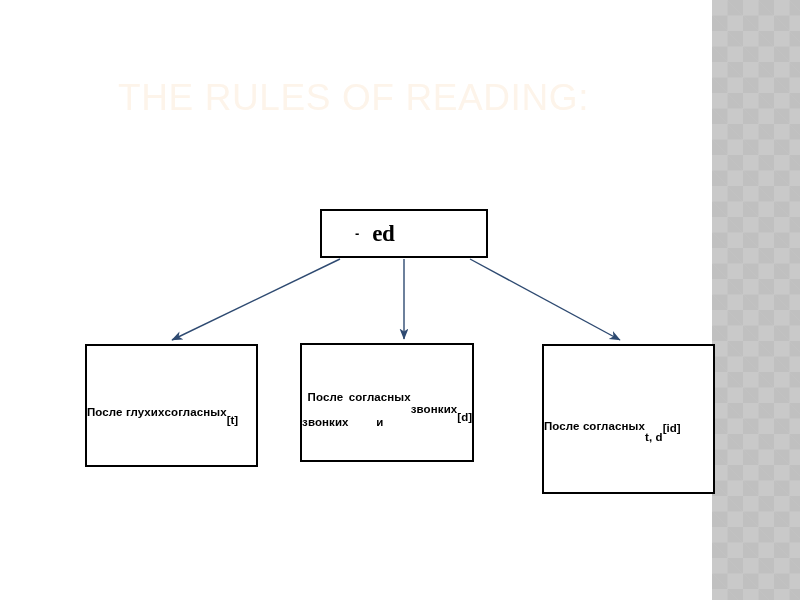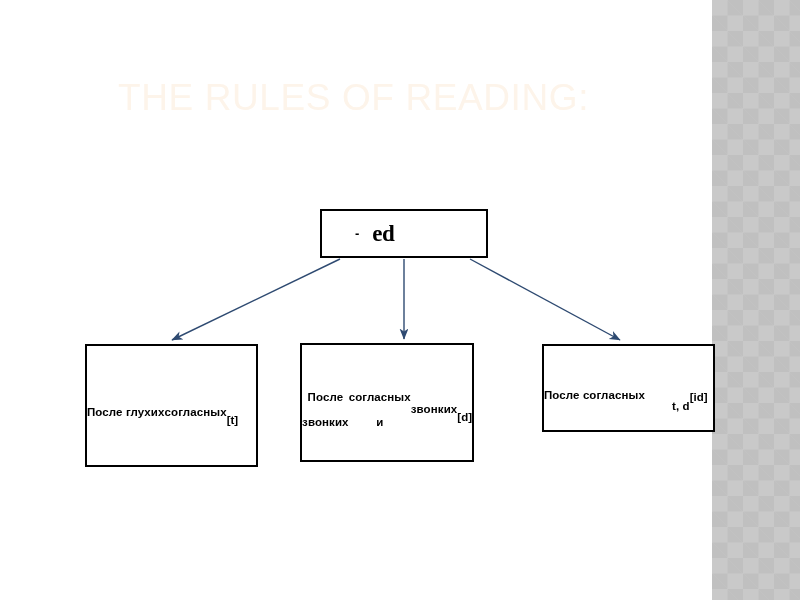--- a/index.html
+++ b/index.html
@@ -94,26 +94,26 @@
   }
   .leaf .phon {
     font-size: 11.5px;
     font-weight: 700;
     line-height: 25px;
     text-align: center;
   }
 
   #node-left   { left: 85px;  top: 344px; width: 173px; height: 123px; }
   #node-middle { left: 300px; top: 343px; width: 174px; height: 119px; }
-  #node-right  { left: 542px; top: 344px; width: 173px; height: 88px; }
+  #node-right  { left: 542px; top: 344px; width: 173px; height: 150px; }
 
   #node-left .phon   { margin-top: 16px; }
   #node-middle .phon { margin-top: 16px; }
   #node-right .phon  { margin-top: 4px; text-align: center; }
-  #node-right .sub   { margin-top: 22px; margin-left: 27px; }
+  #node-right .sub   { margin-top: 22px; }
 
   
   #connectors {
     position: absolute;
     left: 0;
     top: 0;
     width: 800px;
     height: 600px;
     pointer-events: none;
   }

